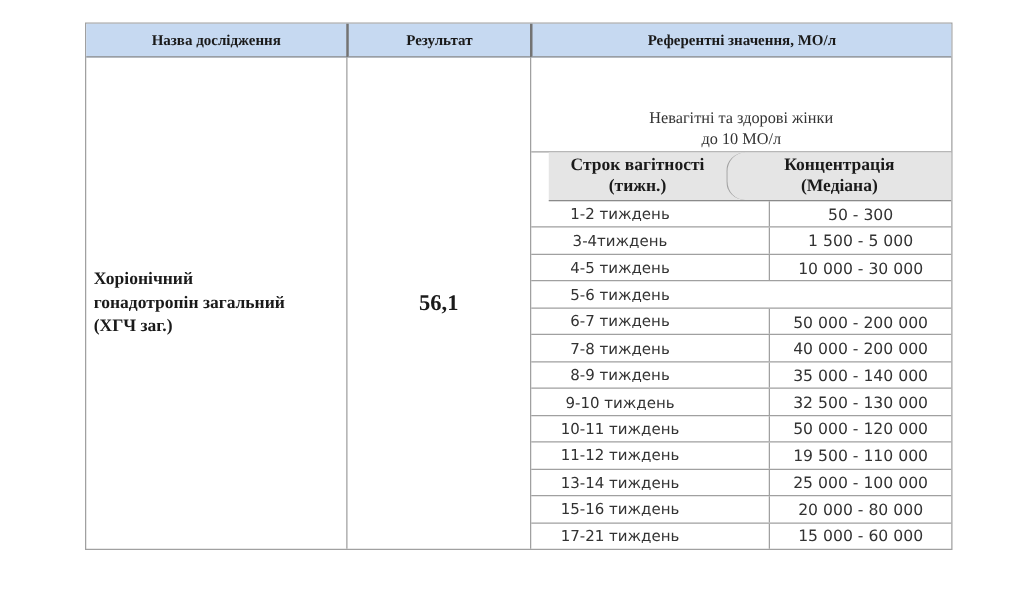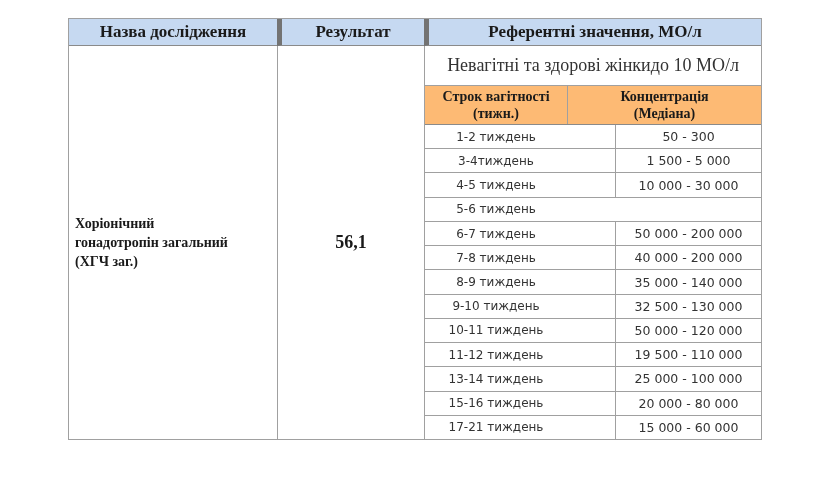--- a/index.html
+++ b/index.html
@@ -4,45 +4,45 @@
 <style>
   html, body { margin: 0; padding: 0; background: #ffffff; }
   body { width: 828px; height: 486px; position: relative; overflow: hidden; }
   .tbl {
     position: absolute; left: 68px; top: 18px; width: 694px; height: 422px;
     border: 1px solid #a0a0a0; box-sizing: border-box;
     display: grid; grid-template-columns: 208px 147px 1fr; grid-template-rows: 27px 1fr;
   }
   .hdr {
     background: #c6d9f1; border-bottom: 1px solid #8a8a8a;
-    font-family: "Liberation Serif", serif; font-weight: bold; font-size: 17px; color: #1a1a1a;
+    font-family: "Liberation Serif", serif; font-weight: bold; font-size: 12px; color: #1a1a1a;
     display: flex; align-items: center; justify-content: center;
   }
-  .hdr + .hdr { border-left: 5px solid #737373; }
+  .hdr + .hdr { border-left: 2px solid #737373; }
   .cell-name {
     font-family: "Liberation Serif", serif; font-weight: bold; font-size: 14px; color: #1a1a1a;
     padding-left: 6px; display: flex; flex-direction: column; justify-content: center; line-height: 19px;
   }
   .cell-result {
     border-left: 1px solid #a0a0a0;
     font-family: "Liberation Serif", serif; font-weight: bold; font-size: 18px; color: #1a1a1a;
     display: flex; align-items: center; justify-content: center;
   }
   .cell-ref { border-left: 1px solid #a0a0a0; display: flex; flex-direction: column; }
   .nonpreg {
     height: 39px; border-bottom: 1px solid #a0a0a0;
-    font-family: "Liberation Serif", serif; font-size: 18px; color: #333;
-    display: flex; align-items: center; justify-content: center; line-height: 17px;
+    font-family: "Liberation Serif", serif; font-size: 13px; color: #333;
+    display: flex; flex-direction: column; align-items: center; justify-content: center; line-height: 17px; margin-top: 36px;
   }
-  .subhdr { display: grid; grid-template-columns: 142px 1fr; height: 38px; background: #fdba74; border-bottom: 1px solid #8a8a8a; }
+  .subhdr { display: grid; grid-template-columns: 142px 1fr; height: 38px; background: #e5e5e5; border-bottom: 1px solid #8a8a8a; margin-left: 14px; }
   .subhdr div {
     font-family: "Liberation Serif", serif; font-weight: bold; font-size: 14px; color: #1a1a1a;
     display: flex; flex-direction: column; align-items: center; justify-content: center; line-height: 17px;
   }
-  .subhdr div + div { border-left: 1px solid #a0a0a0; }
+  .subhdr div + div { border-left: 1px solid #a0a0a0; border-radius: 15px; }
   .rows { flex: 1; display: flex; flex-direction: column; }
   .row { flex: 1; display: grid; grid-template-columns: 142px 1fr; border-bottom: 1px solid #a0a0a0; gap: 48px; }
   .row:last-child { border-bottom: none; }
   .row span {
     font-family: "DejaVu Sans", sans-serif; font-size: 12px; color: #333;
     display: flex; align-items: center; justify-content: center;
   }
   .row span + span { border-left: 1px solid #a0a0a0; font-size: 12.5px; }
 </style>
 </head>

